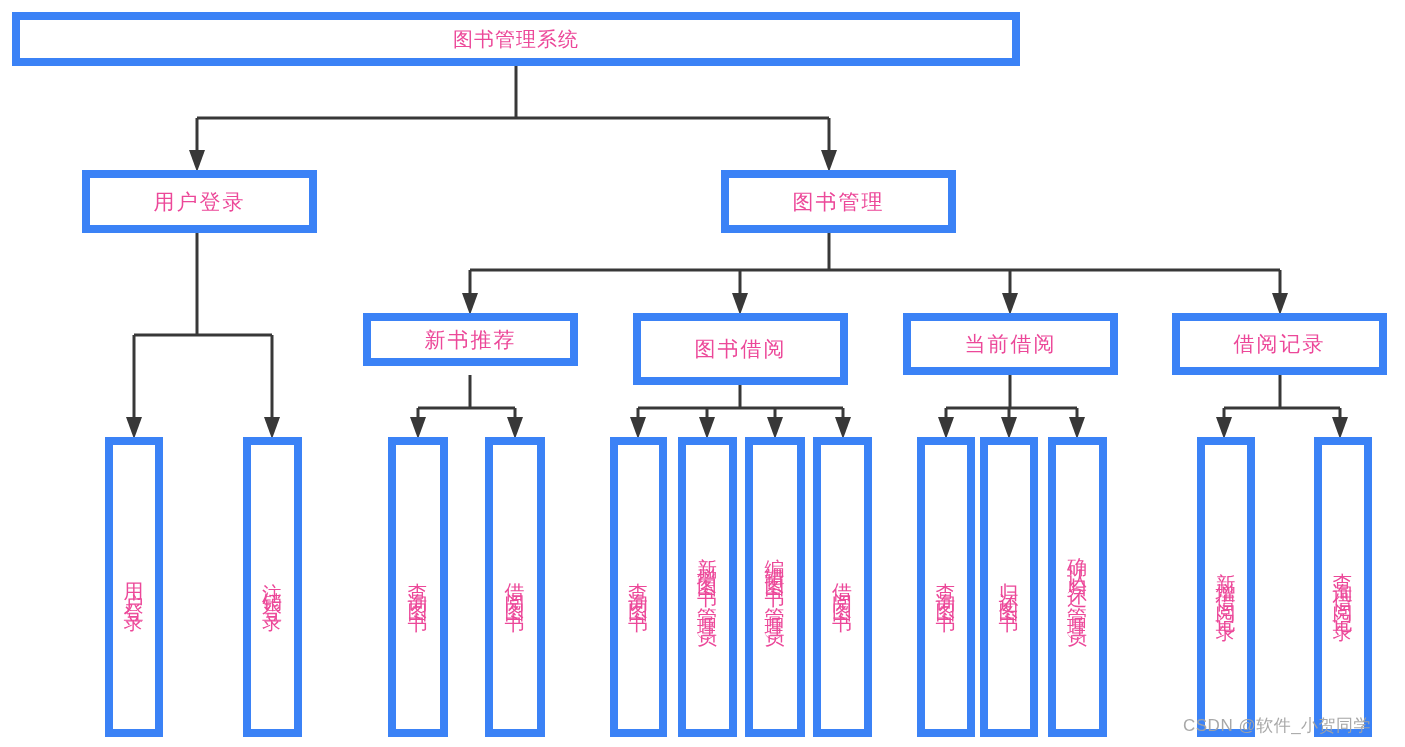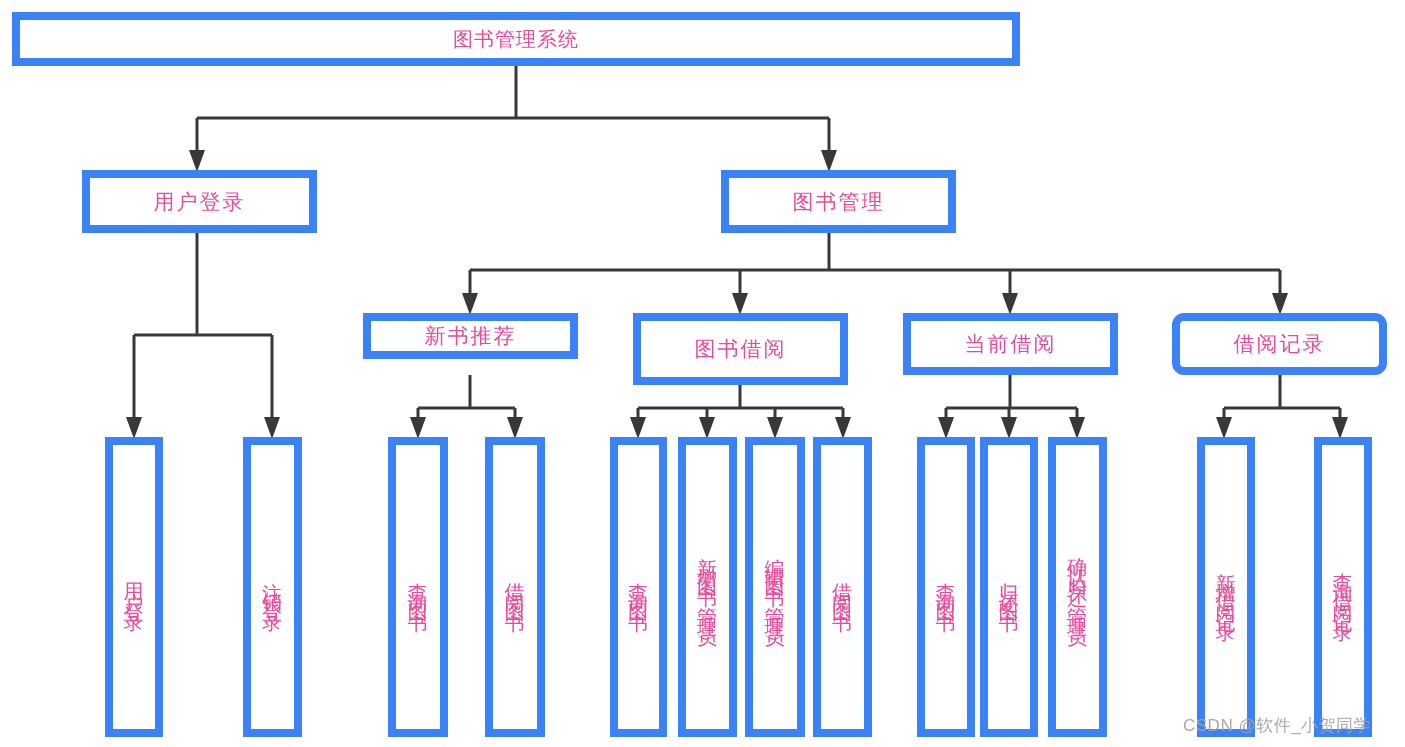--- a/index.html
+++ b/index.html
@@ -111,30 +111,30 @@
     <span class="root-label">图书管理系统</span>
   </div>
 
   <div class="box" style="left:82px;top:170px;width:235px;height:63px;">
     <span class="h-label">用户登录</span>
   </div>
   <div class="box" style="left:712px;top:170px;width:235px;height:63px;margin-left:9px;">
     <span class="h-label">图书管理</span>
   </div>
 
-  <div class="box" style="left:363px;top:313px;width:215px;height:46px;">
+  <div class="box" style="left:363px;top:313px;width:215px;height:53px;">
     <span class="h-label">新书推荐</span>
   </div>
   <div class="box" style="left:633px;top:313px;width:215px;height:72px;">
     <span class="h-label">图书借阅</span>
   </div>
   <div class="box" style="left:903px;top:313px;width:215px;height:62px;">
     <span class="h-label">当前借阅</span>
   </div>
-  <div class="box" style="left:1172px;top:313px;width:215px;height:62px;border-radius:12px;">
+  <div class="box" style="left:1172px;top:313px;width:215px;height:62px;">
     <span class="h-label">借阅记录</span>
   </div>
 
   <div class="box leaf" style="left:105px;top:437px;width:58px;height:300px;">
     <span class="v-label">用户登录</span>
   </div>
   <div class="box leaf" style="left:243px;top:437px;width:59px;height:300px;">
     <span class="v-label">注销登录</span>
   </div>
 

